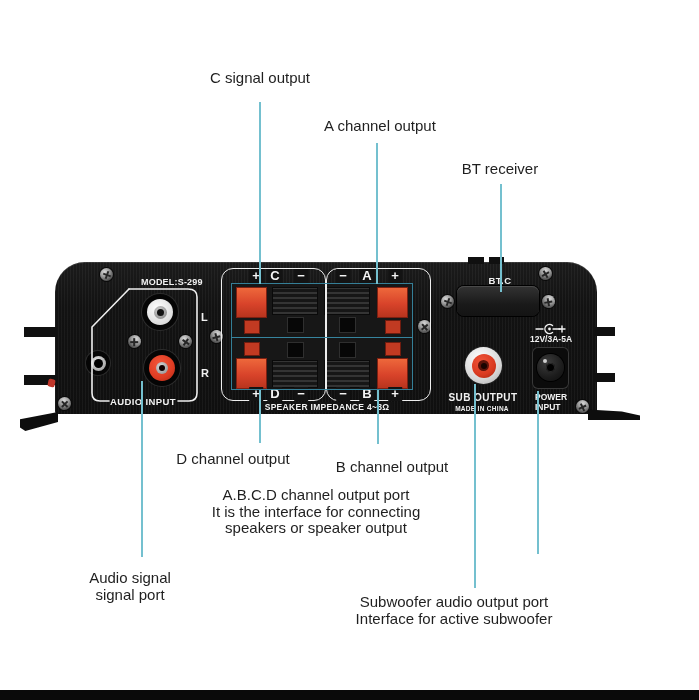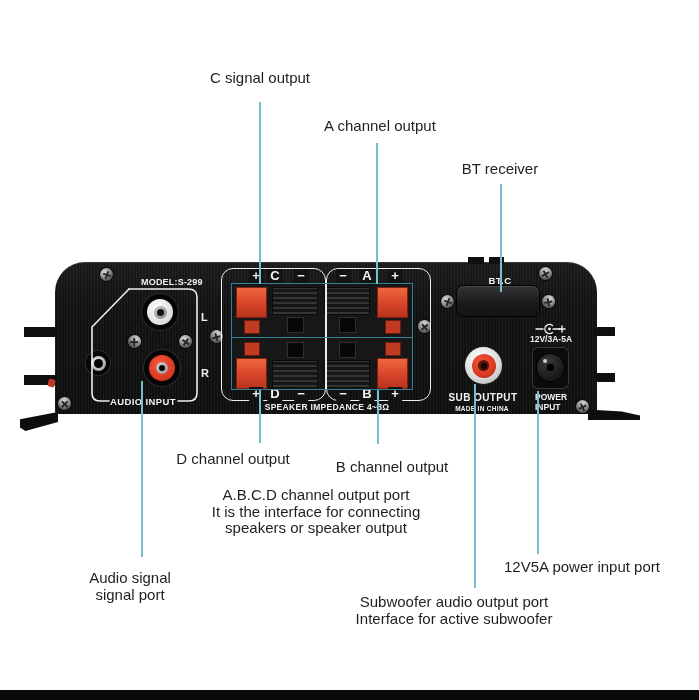--- a/index.html
+++ b/index.html
@@ -217,20 +217,19 @@
   <div class="callout" style="left:392px;top:451px;margin-top:8px;">B channel output</div>
   <div class="callout" style="left:316px;top:487px;">
     <div>A.B.C.D channel output port</div>
     <div>It is the interface for connecting</div>
     <div>speakers or speaker output</div>
   </div>
   <div class="callout" style="left:130px;top:570px;">
     <div>Audio signal</div>
     <div>signal port</div>
   </div>
-  <div class="callout" style="left:582px;top:559px;">12V5A power input port</div>
   <div class="callout" style="left:454px;top:594px;">
     <div>Subwoofer audio output port</div>
     <div>Interface for active subwoofer</div>
   </div>
 
   <div class="bottom-bar"></div>
 </div>
 
 </body></html>

